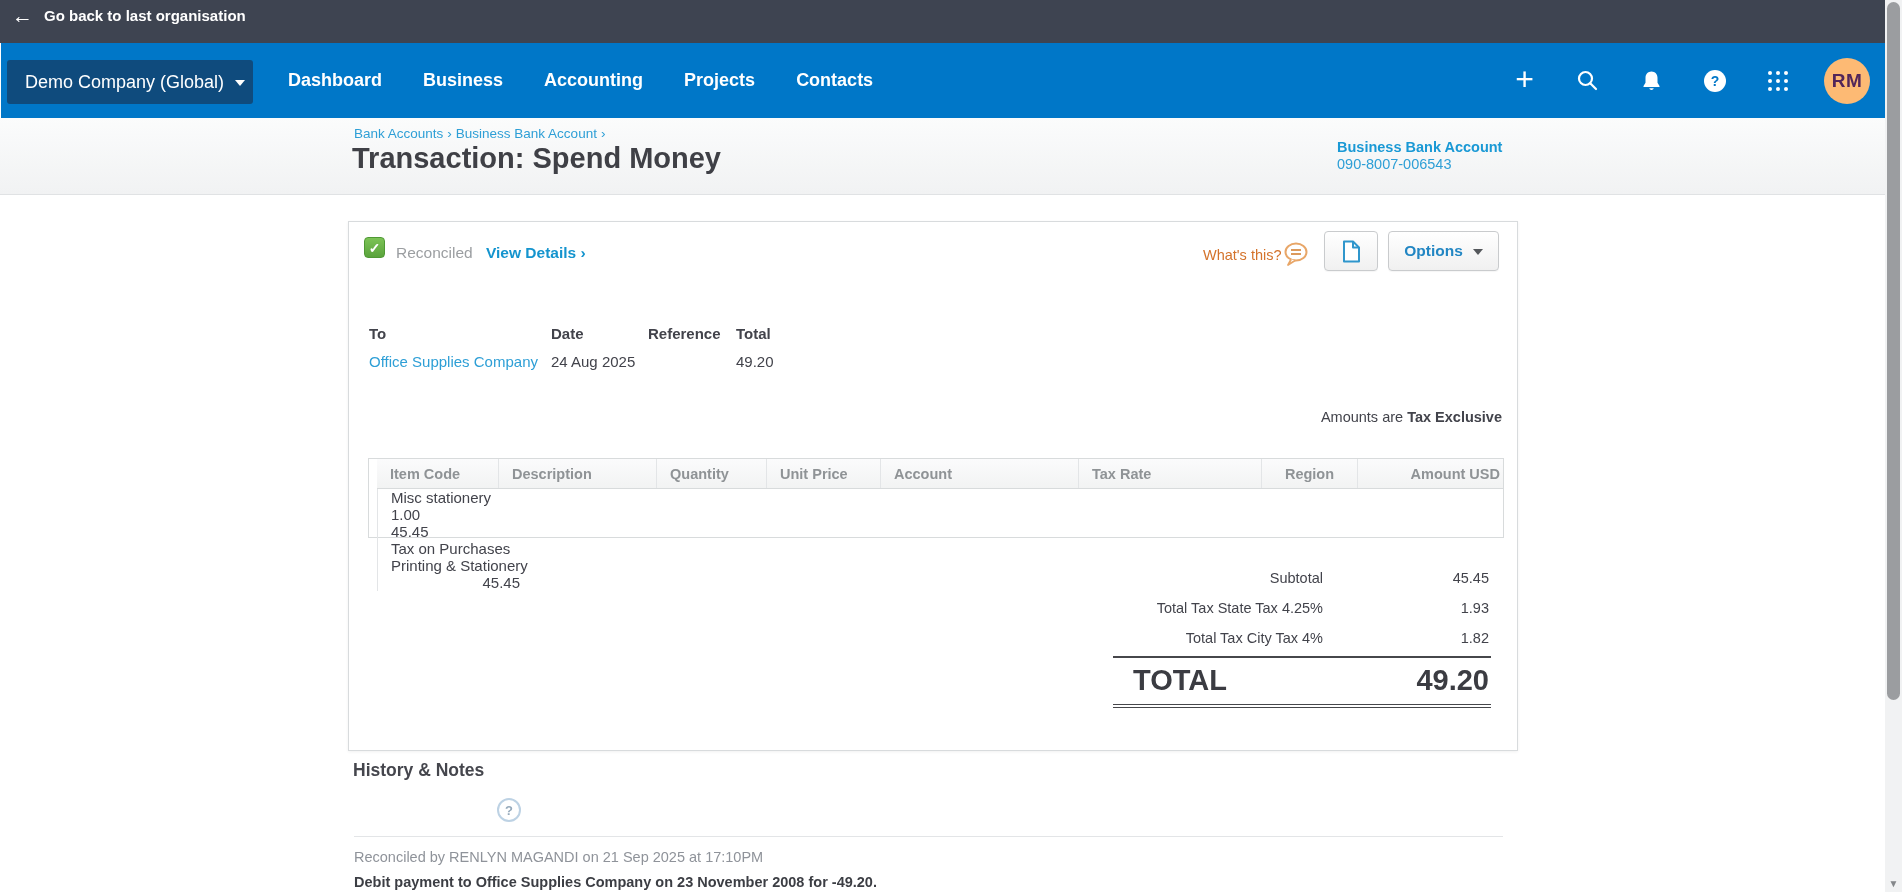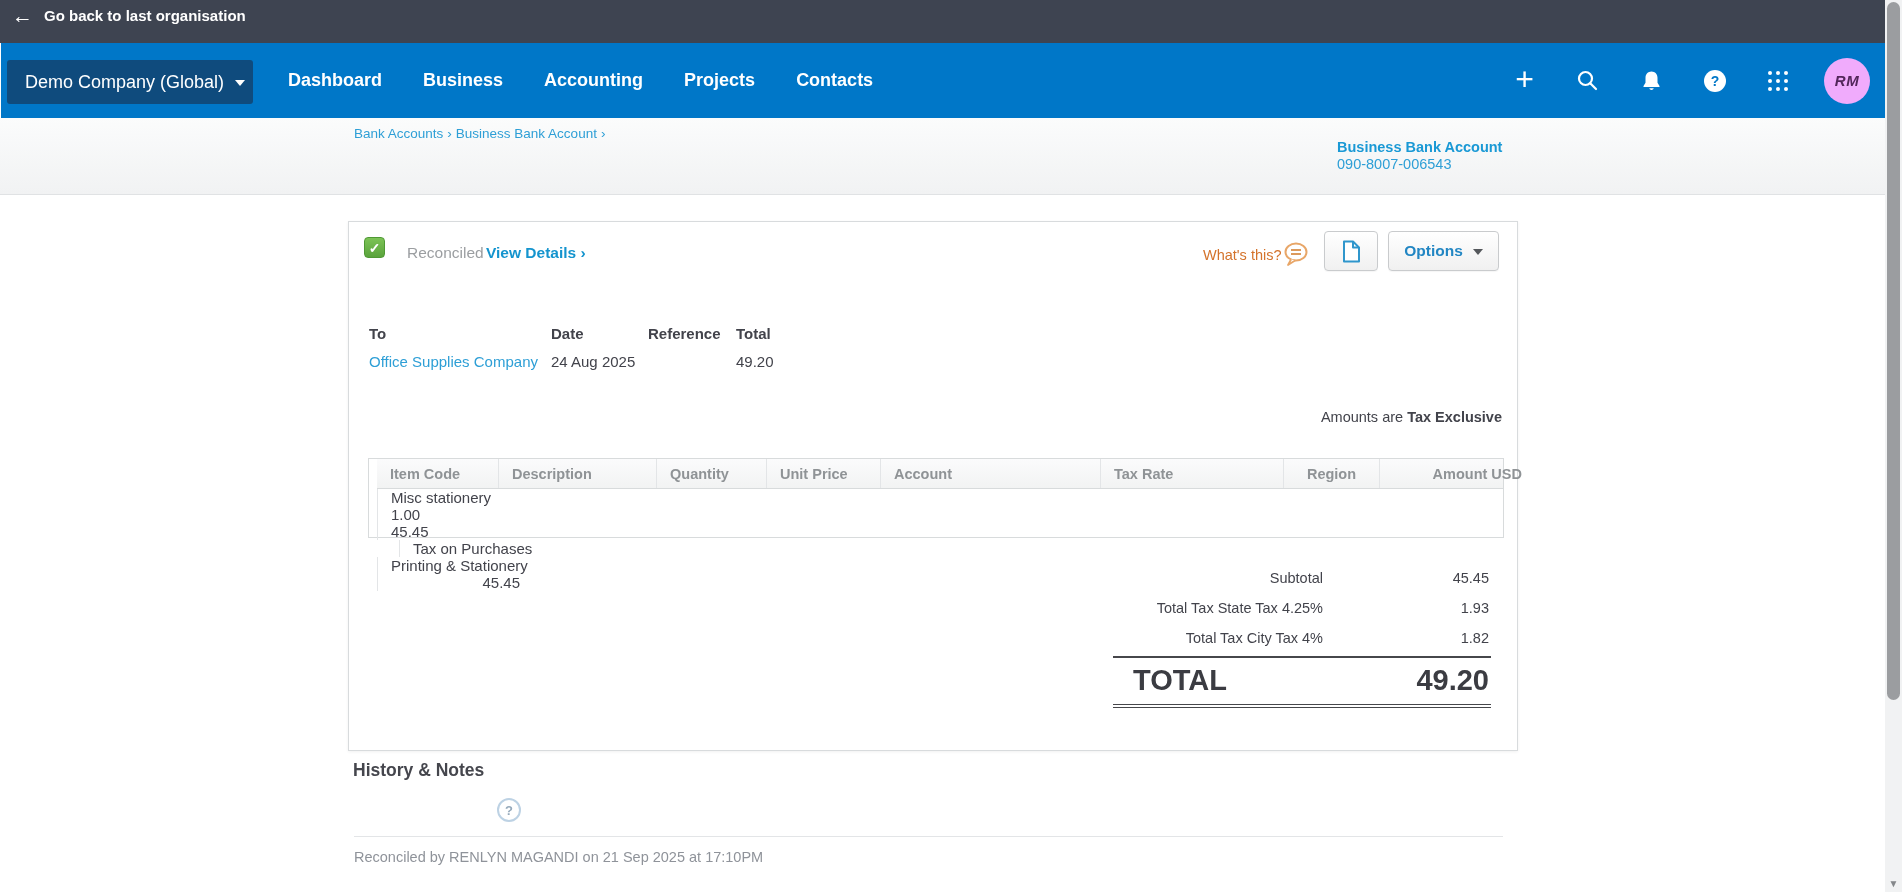--- a/index.html
+++ b/index.html
@@ -22,42 +22,42 @@
              border-top:6px solid #fff; margin-left:11px; margin-top:2px; }
   .nav-items { position:absolute; left:287px; top:0; height:75px; display:flex; align-items:center; gap:41px; }
   .nav-item { color:#fff; font-size:18px; font-weight:bold; cursor:pointer; }
   .nav-icons { position:absolute; right:33px; top:0; height:75px; display:flex; align-items:center; gap:42px; }
   .nav-icon { display:flex; align-items:center; justify-content:center; cursor:pointer; }
   .plus-glyph { color:#fff; font-size:32px; font-weight:200; line-height:1; margin-top:-3px; }
   .help-circle { width:22px; height:22px; border-radius:50%; background:#fff; color:#0077C8;
                  font-size:14px; font-weight:bold; display:flex; align-items:center; justify-content:center; }
   .grid-dots { display:grid; grid-template-columns:repeat(3,4px); grid-template-rows:repeat(3,4px); gap:4px; }
   .grid-dots i { width:4px; height:4px; border-radius:50%; background:#fff; }
-  .avatar { width:46px; height:46px; border-radius:50%; background:#f0abfc; color:#52265A;
-            font-size:15px; font-weight:bold; display:flex; align-items:center; justify-content:center;
-            letter-spacing:.5px; margin-left:-6px;font-style:italic; }
+  .avatar { width:46px; height:46px; border-radius:50%; background:#fdba74; color:#52265A;
+            font-size:19px; font-weight:bold; display:flex; align-items:center; justify-content:center;
+            letter-spacing:.5px; margin-left:-6px; }
 
   
   .pagehead { position:absolute; left:0; top:118px; width:1902px; height:77px;
               background:linear-gradient(#FBFCFC,#F1F2F3); border-bottom:1px solid #E0E2E4; }
   .breadcrumb { position:absolute; left:354px; top:8px; font-size:13.5px; color:#2E9FD6; }
   .breadcrumb a { color:#2E9FD6; text-decoration:none; cursor:pointer; }
   .bc-sep { margin:0 4px; }
   .page-title { position:absolute; left:352px; top:24px; font-size:29px; font-weight:bold; color:#3F4046; }
   .acct { position:absolute; left:1337px; top:21px; line-height:17px; }
   .acct-name { color:#1A99D5; font-size:14.5px; font-weight:bold; cursor:pointer; }
   .acct-num  { color:#2E9FD6; font-size:14.5px; }
 
   
   .card { position:absolute; left:348px; top:221px; width:1170px; height:530px; background:#fff;
           border:1px solid #D8DBDD; box-shadow:0 1px 3px rgba(0,0,0,.06); }
   .check-box { position:absolute; left:15px; top:15px; width:21px; height:21px; border-radius:4px;
                background:linear-gradient(#7CC356,#5AA33C); border:1px solid #4F9934;
                color:#fff; font-size:14px; font-weight:bold; display:flex; align-items:center; justify-content:center; }
-  .status-label { position:absolute; left:58px; top:22px; font-size:15.5px; color:#9B9EA1; }
+  .status-label { position:absolute; left:47px; top:22px; font-size:15.5px; color:#9B9EA1; }
   .view-details { position:absolute; left:137px; top:22px; font-size:15.5px; font-weight:bold; color:#1494CE; cursor:pointer; }
   .whats-this { position:absolute; left:854px; top:25px; font-size:14.5px; color:#D4732B; cursor:pointer; }
   .speech-icon { position:absolute; left:933px; top:20px; cursor:pointer; }
   .btn { position:absolute; top:9px; height:40px; background:linear-gradient(#FFFFFF,#F0F0F0);
          border:1px solid #C9CBCD; border-radius:4px; display:flex; align-items:center;
          justify-content:center; cursor:pointer; box-shadow:0 1px 1px rgba(0,0,0,.04); }
   .btn-copy { left:975px; width:54px; }
   .btn-options { left:1039px; width:111px; gap:10px; }
   .btn-options span { color:#2286C3; font-size:15.5px; font-weight:bold; }
   .caret-down-dark { width:0; height:0; border-left:5px solid transparent; border-right:5px solid transparent;
@@ -72,21 +72,21 @@
 
   
   .li-table { position:absolute; left:19px; top:236px; width:1136px; border:1px solid #D8DBDC; background:#fff;padding-left:8px; }
   .li-head { display:flex; height:30px; background:linear-gradient(#FBFBFC,#F2F3F3); border-bottom:1px solid #D8DBDC; }
   .li-row  { display:flex; height:48px;flex-direction:column; }
   .li-cell { flex:none; display:flex; align-items:center; padding:0 13px; font-size:15px; color:#42434B;
              border-left:1px solid #E3E5E7; overflow:hidden; white-space:nowrap; }
   .li-cell:first-child { border-left:none; }
   .li-head .li-cell { font-size:14.5px; font-weight:bold; color:#8F9396; }
   .c0{width:121px;} .c1{width:158px;} .c2{width:110px;} .c3{width:114px;}
-  .c4{width:198px;} .c5{width:183px;margin-left:22px;} .c6{width:96px; justify-content:center;}
+  .c4{width:198px;} .c5{width:183px;} .c6{width:96px; justify-content:center;}
   .c7{width:156px; justify-content:flex-end;}
 
   
   .totals { position:absolute; left:764px; top:341px; width:378px; }
   .tot-row { position:relative; height:30px; line-height:30px; font-size:14.5px; color:#42434B; }
   .tot-label { position:absolute; right:168px; }
   .tot-value { position:absolute; right:2px; }
   .tot-rule { height:0; border-top:2px solid #46474B; margin-top:3px; }
   .tot-grand { position:relative; height:40px; margin-top:4px; }
   .grand-label { position:absolute; left:20px; top:2px; font-size:29px; font-weight:bold; color:#3B3C42; }
@@ -164,20 +164,21 @@
         </span>
       </span>
       <span class="avatar">RM</span>
     </div>
   </div>
 
   <div class="pagehead">
     <div class="breadcrumb">
       <a>Bank Accounts</a><span class="bc-sep">›</span><a>Business Bank Account</a><span class="bc-sep">›</span>
     </div>
+    <div class="page-title">Transaction: Spend Money</div>
     <div class="acct">
       <div class="acct-name">Business Bank Account</div>
       <div class="acct-num">090-8007-006543</div>
     </div>
   </div>
 
   <div class="card">
 
     <span class="check-box">
         <span>✓</span>
@@ -261,19 +262,20 @@
         <span class="grand-value">49.20</span>
       </div>
       <div class="tot-dbl"></div>
     </div>
   </div>
 
   <div class="hist-title">History &amp; Notes</div>
   <div class="hist-help">?</div>
   <div class="hist-divider"></div>
   <div class="hist-e1">Reconciled by RENLYN MAGANDI on 21 Sep 2025 at 17:10PM</div>
+  <div class="hist-e2">Debit payment to Office Supplies Company on 23 November 2008 for -49.20.</div>
 
   <div class="scrollbar">
     <div class="sb-thumb"></div>
     <div class="sb-down">▼</div>
   </div>
 
 </div>
 
 </body></html>

